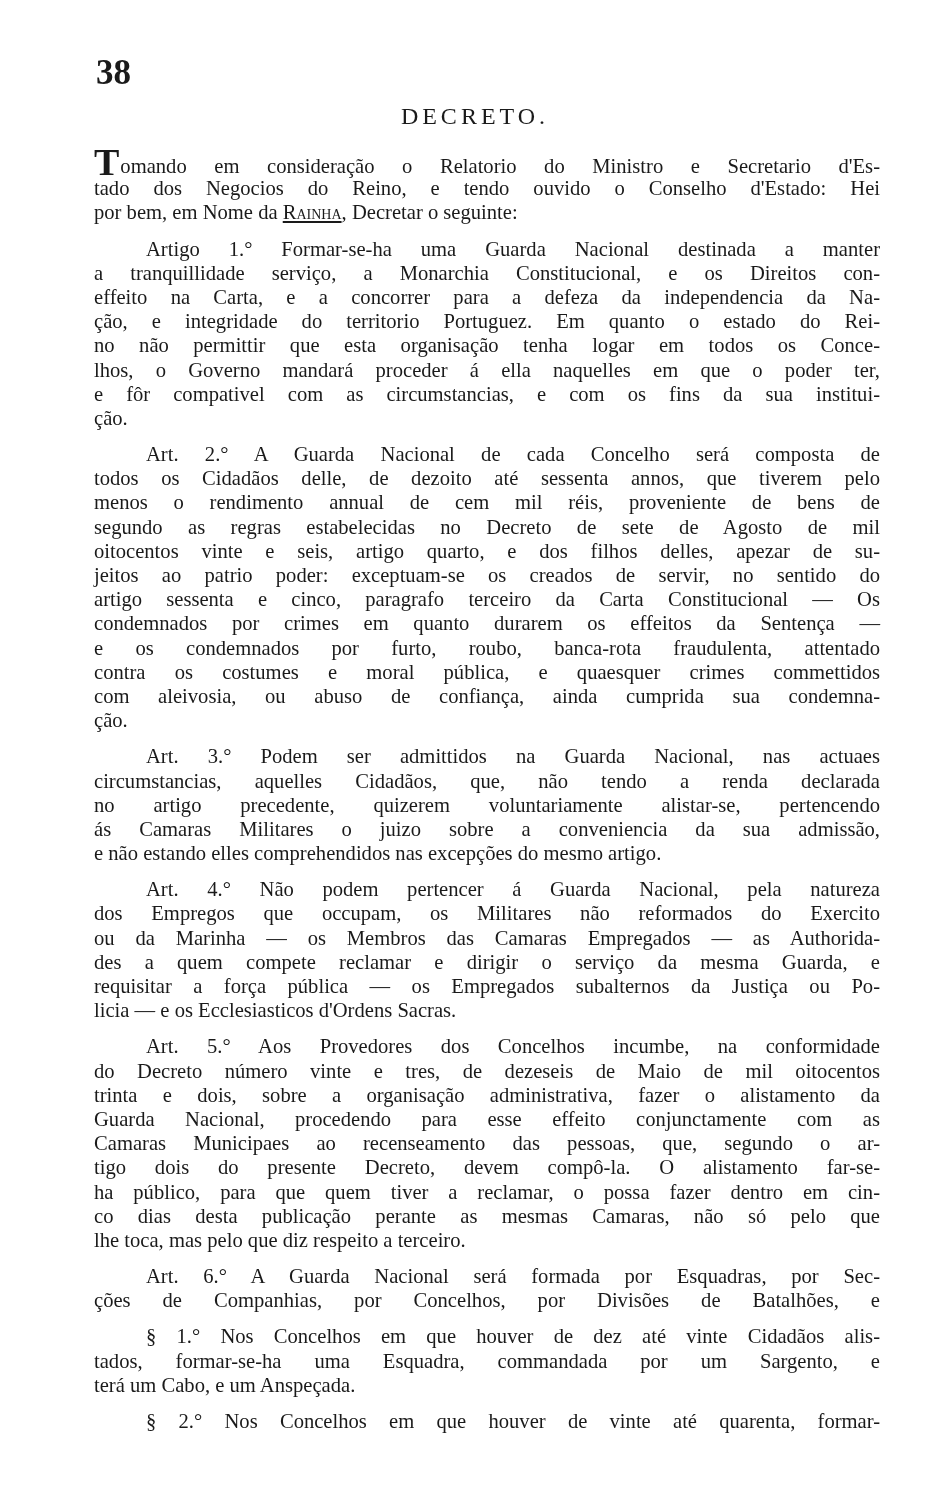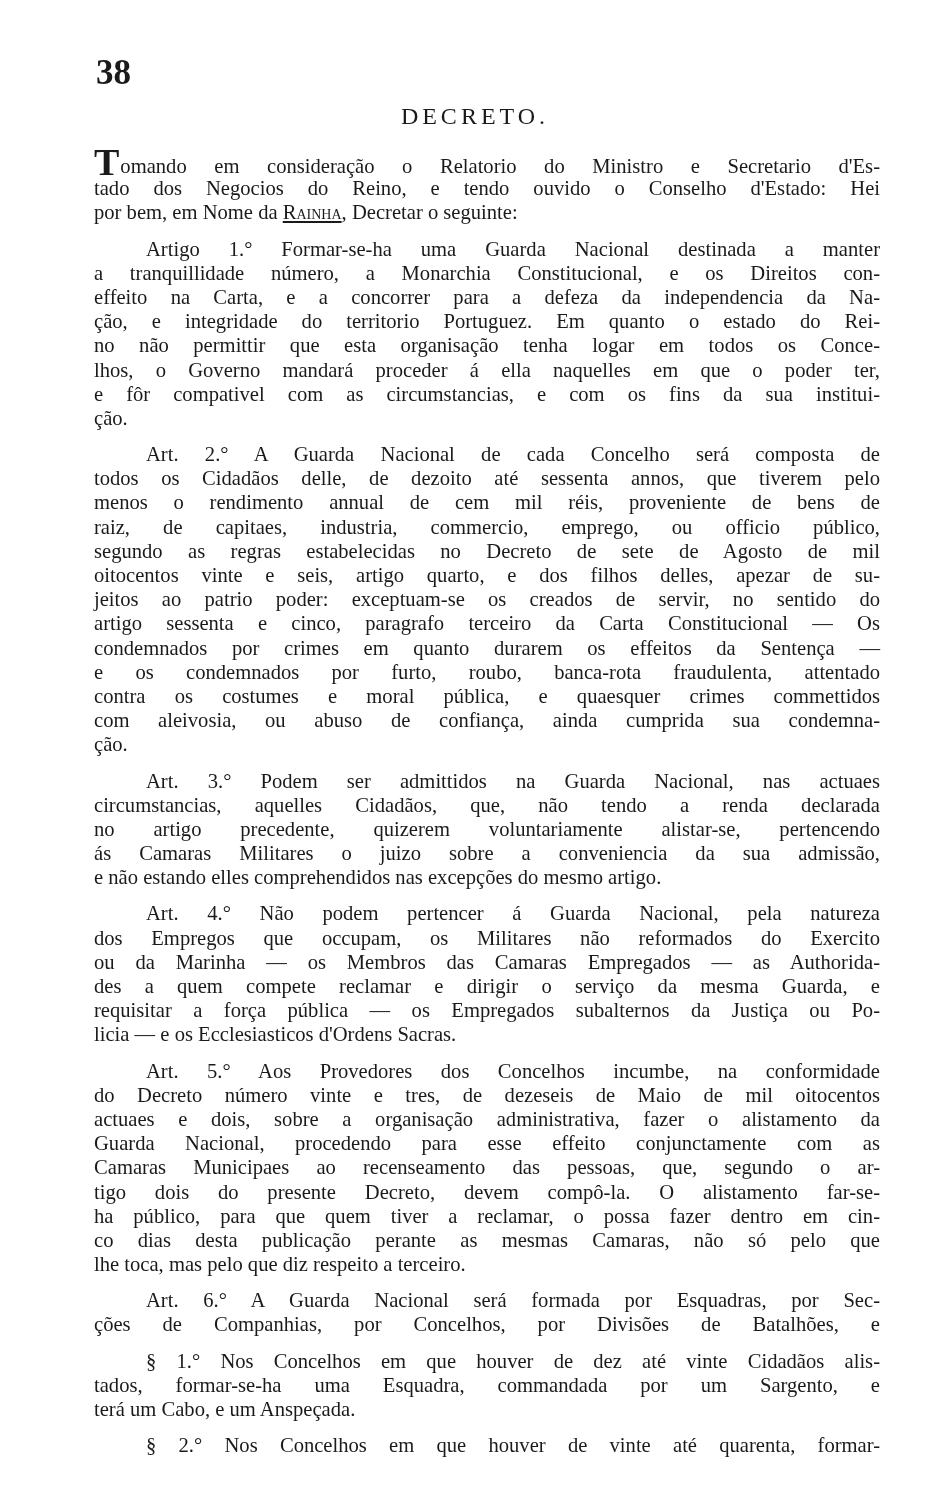--- a/index.html
+++ b/index.html
@@ -69,33 +69,32 @@
 
 <div class="body-text">
   <div>
     <span class="line"><span class="dropcap">T</span><span>omando em consideração o Relatorio do Ministro e Secretario d'Es-</span></span>
     <span class="line">tado dos Negocios do Reino, e tendo ouvido o Conselho d'Estado: Hei</span>
     <span class="line last"><span>por bem, em Nome da </span><span class="smallcaps">Rainha</span><span>, Decretar o seguinte:</span></span>
   </div>
   <div id="articles">
       <div>
         <span class="line indent">Artigo 1.° Formar-se-ha uma Guarda Nacional destinada a manter</span>
-        <span class="line">a tranquillidade número, a Monarchia Constitucional, e os Direitos con-</span>
+        <span class="line">a tranquillidade serviço, a Monarchia Constitucional, e os Direitos con-</span>
         <span class="line">effeito na Carta, e a concorrer para a defeza da independencia da Na-</span>
         <span class="line">ção, e integridade do territorio Portuguez. Em quanto o estado do Rei-</span>
         <span class="line">no não permittir que esta organisação tenha logar em todos os Conce-</span>
         <span class="line">lhos, o Governo mandará proceder á ella naquelles em que o poder ter,</span>
         <span class="line">e fôr compativel com as circumstancias, e com os fins da sua institui-</span>
         <span class="line last">ção.</span>
       </div>
       <div>
         <span class="line indent">Art. 2.° A Guarda Nacional de cada Concelho será composta de</span>
         <span class="line">todos os Cidadãos delle, de dezoito até sessenta annos, que tiverem pelo</span>
         <span class="line">menos o rendimento annual de cem mil réis, proveniente de bens de</span>
-        <span class="line">raiz, de capitaes, industria, commercio, emprego, ou officio público,</span>
         <span class="line">segundo as regras estabelecidas no Decreto de sete de Agosto de mil</span>
         <span class="line">oitocentos vinte e seis, artigo quarto, e dos filhos delles, apezar de su-</span>
         <span class="line">jeitos ao patrio poder: exceptuam-se os creados de servir, no sentido do</span>
         <span class="line">artigo sessenta e cinco, paragrafo terceiro da Carta Constitucional — Os</span>
         <span class="line">condemnados por crimes em quanto durarem os effeitos da Sentença —</span>
         <span class="line">e os condemnados por furto, roubo, banca-rota fraudulenta, attentado</span>
         <span class="line">contra os costumes e moral pública, e quaesquer crimes commettidos</span>
         <span class="line">com aleivosia, ou abuso de confiança, ainda cumprida sua condemna-</span>
         <span class="line last">ção.</span>
       </div>
@@ -110,21 +109,21 @@
         <span class="line indent">Art. 4.° Não podem pertencer á Guarda Nacional, pela natureza</span>
         <span class="line">dos Empregos que occupam, os Militares não reformados do Exercito</span>
         <span class="line">ou da Marinha — os Membros das Camaras Empregados — as Authorida-</span>
         <span class="line">des a quem compete reclamar e dirigir o serviço da mesma Guarda, e</span>
         <span class="line">requisitar a força pública — os Empregados subalternos da Justiça ou Po-</span>
         <span class="line last">licia — e os Ecclesiasticos d'Ordens Sacras.</span>
       </div>
       <div>
         <span class="line indent">Art. 5.° Aos Provedores dos Concelhos incumbe, na conformidade</span>
         <span class="line">do Decreto número vinte e tres, de dezeseis de Maio de mil oitocentos</span>
-        <span class="line">actuaes e dois, sobre a organisação administrativa, fazer o alistamento da</span>
+        <span class="line">trinta e dois, sobre a organisação administrativa, fazer o alistamento da</span>
         <span class="line">Guarda Nacional, procedendo para esse effeito conjunctamente com as</span>
         <span class="line">Camaras Municipaes ao recenseamento das pessoas, que, segundo o ar-</span>
         <span class="line">tigo dois do presente Decreto, devem compô-la. O alistamento far-se-</span>
         <span class="line">ha público, para que quem tiver a reclamar, o possa fazer dentro em cin-</span>
         <span class="line">co dias desta publicação perante as mesmas Camaras, não só pelo que</span>
         <span class="line last">lhe toca, mas pelo que diz respeito a terceiro.</span>
       </div>
       <div>
         <span class="line indent">Art. 6.° A Guarda Nacional será formada por Esquadras, por Sec-</span>
         <span class="line">ções de Companhias, por Concelhos, por Divisões de Batalhões, e</span>

